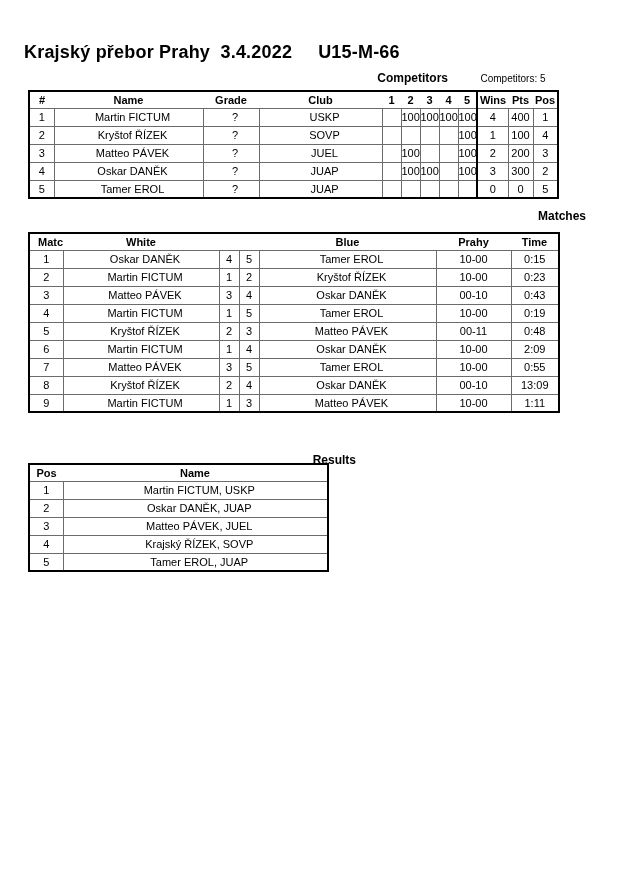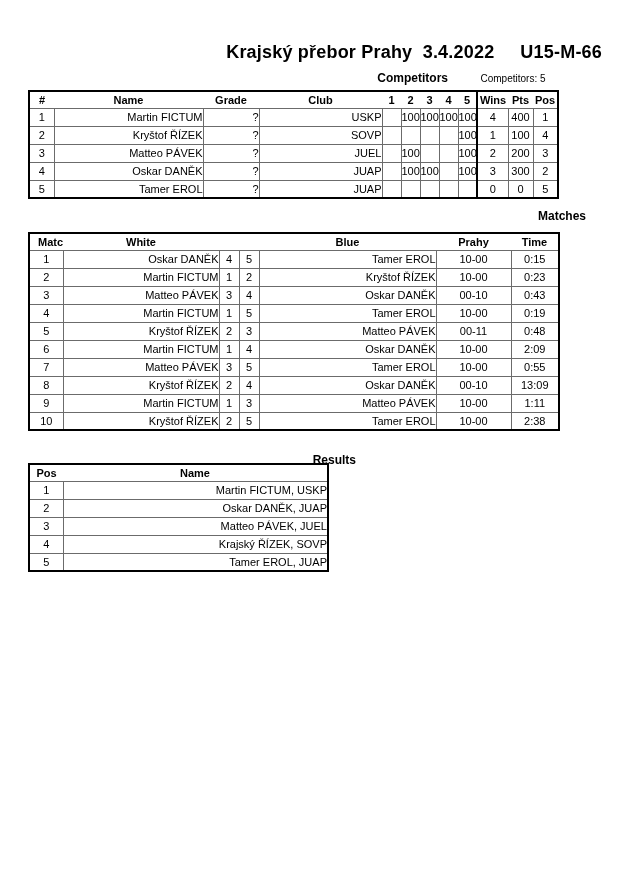--- a/index.html
+++ b/index.html
@@ -3,22 +3,22 @@
 <meta charset="utf-8">
 <style>
   html,body{margin:0;padding:0;}
   body{
     width:630px;height:891px;background:#ffffff;position:relative;
     font-family:"Liberation Sans","DejaVu Sans",sans-serif;color:#000;
     overflow:hidden;
   }
   .abs{position:absolute;}
   #title{
-    top:42px;left:0;width:602px;text-align:right;
-    font-size:18px;font-weight:bold;white-space:pre;letter-spacing:0.2px;
+    top:42px;left:0;width:602px;text-align:left;
+    font-size:18px;font-weight:bold;white-space:pre;letter-spacing:0.2px;padding-left:24px;
   }
   .section-heading{
     font-size:12px;font-weight:bold;text-align:right;white-space:pre;
   }
   #competitors-heading{top:71px;left:28px;width:420px;}
   #competitors-count{top:73px;left:428px;width:170px;text-align:center;font-size:10px;}
   #matches-heading{top:209px;left:0;width:586px;}
   #results-heading{top:442px;left:0;width:356px;margin-top:11px;}
 
   table{
@@ -35,21 +35,21 @@
   td,th{
     padding:0;margin:0;vertical-align:middle;
     overflow:hidden;white-space:nowrap;
     font-weight:normal;
   }
   
   td{border:1px solid #6b6b6b;}
   
   th{border:none;border-bottom:1px solid #6b6b6b;font-weight:bold;text-align:center;}
   .c{text-align:center;}
-  .l{text-align:right;padding-left:8px;}
+  .l{text-align:center;padding-left:8px;}
   .thickL{border-left:2px solid #000 !important;}
   th.hleft{text-align:left;padding-left:8px;}
 </style>
 </head>
 <body>
 
 <div id="title" class="abs">Krajský přebor Prahy  3.4.2022     U15-M-66</div>
 
 <div id="competitors-heading" class="abs section-heading">Competitors</div>
 <div id="competitors-count" class="abs">Competitors: 5</div>
@@ -253,29 +253,20 @@
   </tr>
   <tr>
     <td class="c">9</td>
     <td class="l">Martin FICTUM</td>
     <td class="c">1</td>
     <td class="c">3</td>
     <td class="l">Matteo PÁVEK</td>
     <td class="c">10-00</td>
     <td class="c">1:11</td>
   </tr>
-  <tr>
-    <td class="c">10</td>
-    <td class="l">Kryštof ŘÍZEK</td>
-    <td class="c">2</td>
-    <td class="c">5</td>
-    <td class="l">Tamer EROL</td>
-    <td class="c">10-00</td>
-    <td class="c">2:38</td>
-  </tr>
 </tbody>
   </table>
 
 <div id="results-heading" class="abs section-heading">Results</div>
 
 <table id="results-table" class="abs">
   <colgroup>
     <col style="width:34px">
       <col style="width:265px">
   </colgroup>

